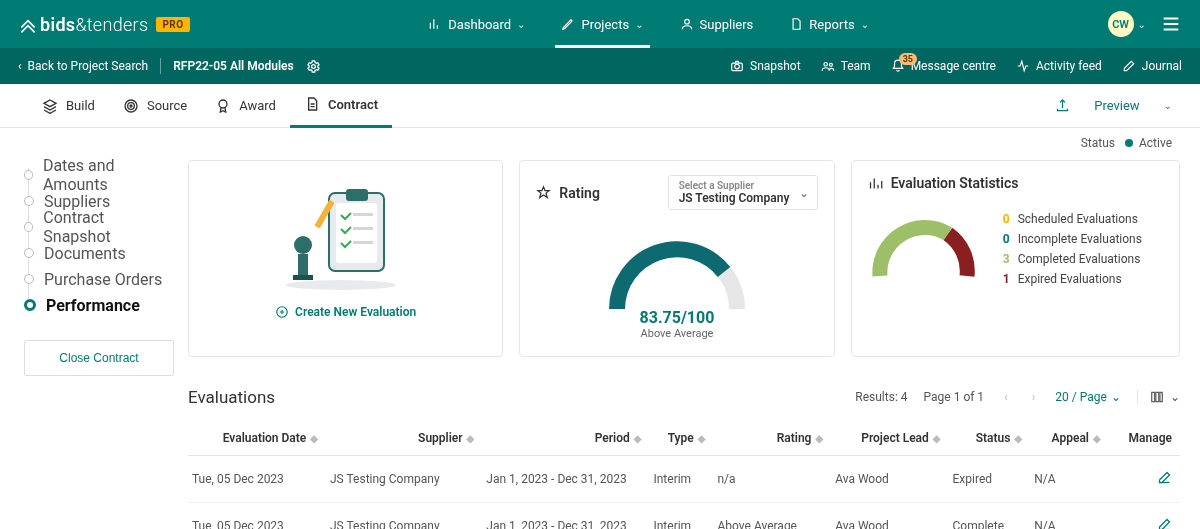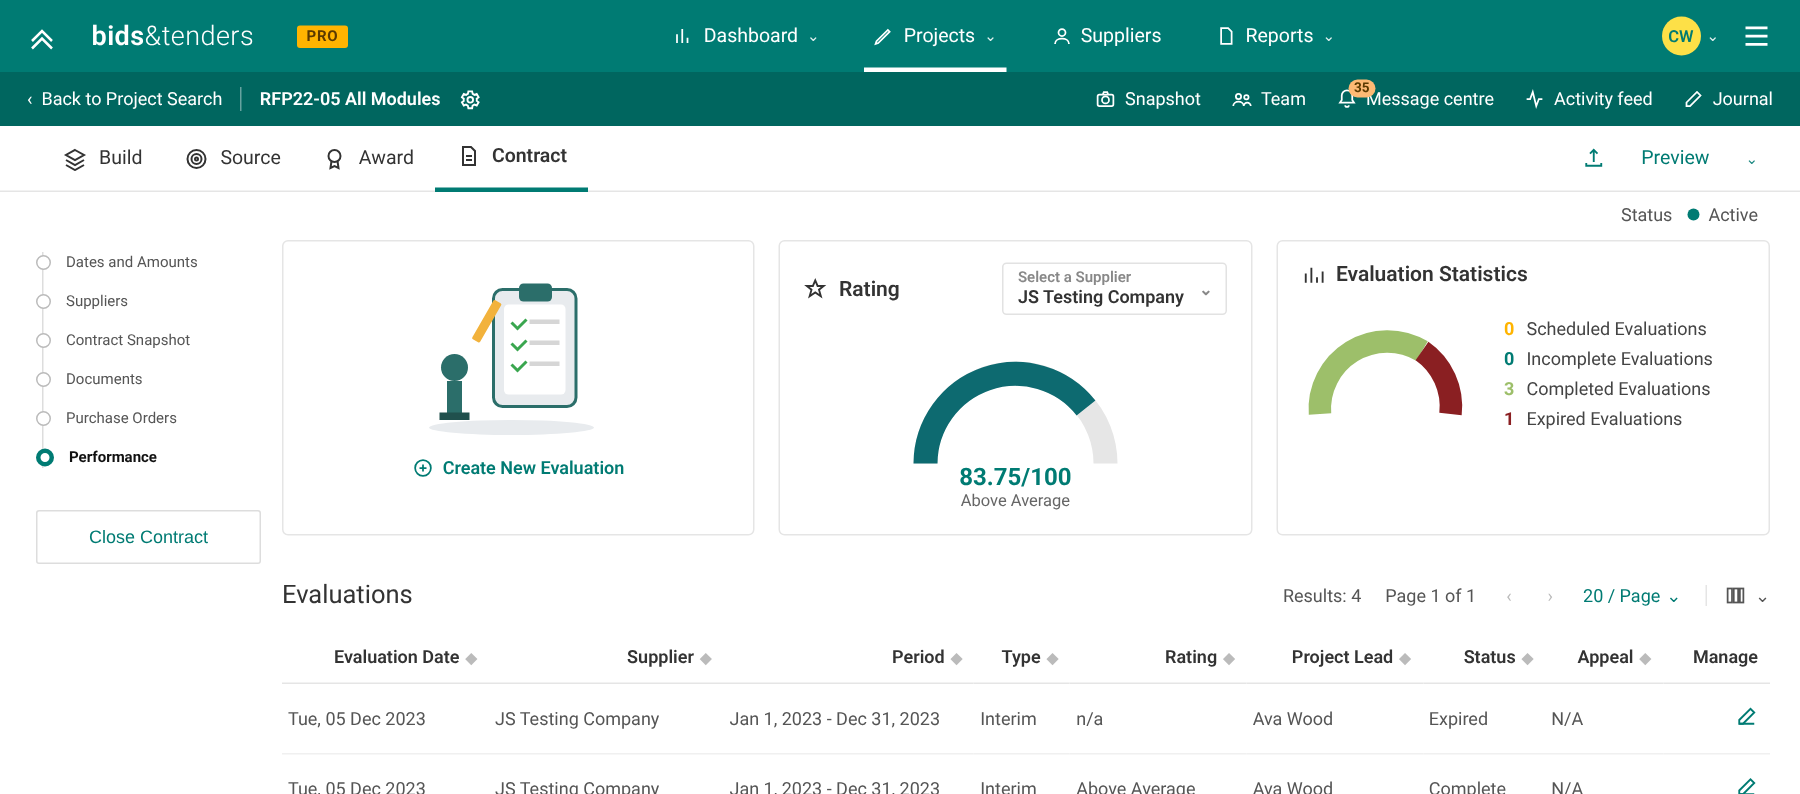--- a/index.html
+++ b/index.html
@@ -1,28 +1,28 @@
 <!DOCTYPE html>
 <html><head>
 <meta charset="utf-8">
 <style>
   * { box-sizing: border-box; margin: 0; padding: 0; }
   body { font-family: -apple-system, BlinkMacSystemFont, "Segoe UI", Roboto, Arial, sans-serif; font-size: 13px; color: #333; background:#fff; width:1200px; }
   svg { display:block; }
 
   
   .topnav { background:#007b73; height:48px; display:flex; align-items:center; padding:0 18px; color:#fff; }
-  .brand { display:flex; align-items:center; gap:23px; font-size:18px; font-weight:300; letter-spacing:.3px; }
+  .brand { display:flex; align-items:center; gap:2px; font-size:18px; font-weight:300; letter-spacing:.3px; }
   .brand .bold { font-weight:600; }
   .pro { background:#ffb400; color:#5a3a00; font-size:10px; font-weight:700; padding:2px 6px; border-radius:2px; letter-spacing:.5px; margin-left:6px; }
   .mainmenu { display:flex; margin-left:auto; margin-right:auto; gap:4px; }
   .mainmenu-item { display:flex; align-items:center; gap:6px; padding:0 16px; height:48px; cursor:pointer; font-size:13px; position:relative; }
   .mainmenu-item.active::after { content:""; position:absolute; bottom:0; left:10px; right:10px; height:3px; background:#fff; }
   .topright { display:flex; align-items:center; gap:14px; }
-  .avatar { background:#fde047; color:#007b73; width:26px; height:26px; border-radius:50%; display:flex; align-items:center; justify-content:center; font-size:11px; font-weight:600; }
+  .avatar { background:#fef9c3; color:#007b73; width:26px; height:26px; border-radius:50%; display:flex; align-items:center; justify-content:center; font-size:11px; font-weight:600; }
   .chev { font-size:10px; opacity:.9; }
   .burger { cursor:pointer; }
 
   
   .subbar { background:#00665f; height:36px; display:flex; align-items:center; padding:0 18px; color:#fff; font-size:12px; }
   .back { display:flex; align-items:center; gap:6px; cursor:pointer; }
   .divider { width:1px; height:16px; background:rgba(255,255,255,.4); margin:0 12px; }
   .proj { font-weight:600; }
   .gear { margin-left:12px; cursor:pointer; }
   .subright { margin-left:auto; display:flex; align-items:center; gap:20px; }
@@ -35,21 +35,21 @@
   .tab.active { border-bottom:3px solid #007b73; font-weight:600; }
   .preview { margin-left:auto; display:flex; align-items:center; gap:24px; color:#007b73; cursor:pointer; font-size:13px; }
 
   
   .statusrow { display:flex; justify-content:flex-end; align-items:center; padding:8px 28px 4px; font-size:12px; color:#555;}
   .statusdot { width:8px; height:8px; border-radius:50%; background:#007b73; margin:0 6px 0 10px; }
 
   
   .main { display:flex; }
   .sidenav { width:180px; padding:8px 16px 0 24px; }
-  .step { display:flex; align-items:center; gap:10px; height:26px; font-size:10px; color:#555; cursor:pointer; position:relative; }
+  .step { display:flex; align-items:center; gap:10px; height:26px; font-size:16px; color:#555; cursor:pointer; position:relative; }
   .step::before { content:""; width:8px; height:8px; border:1px solid #bbb; border-radius:50%; background:#fff; z-index:1;}
   .step.active { font-weight:700; color:#111;}
   .step.active::before { border:3px solid #007b73; width:6px; height:6px; }
   .stepwrap { position:relative; }
   .stepwrap::before { content:""; position:absolute; left:4px; top:6px; bottom:6px; width:1px; background:#ddd; }
   .closebtn { margin-top:22px; border:1px solid #ddd; background:#fff; color:#007b73; font-size:12px; padding:10px 12px; cursor:pointer; border-radius:2px; width:150px; text-align:center; }
 
   .content { flex:1; padding:6px 20px 20px 8px; }
   .cards { display:flex; gap:16px; }
   .card { border:1px solid #e5e5e5; border-radius:4px; background:#fff; flex:1; padding:14px 16px 16px; }

